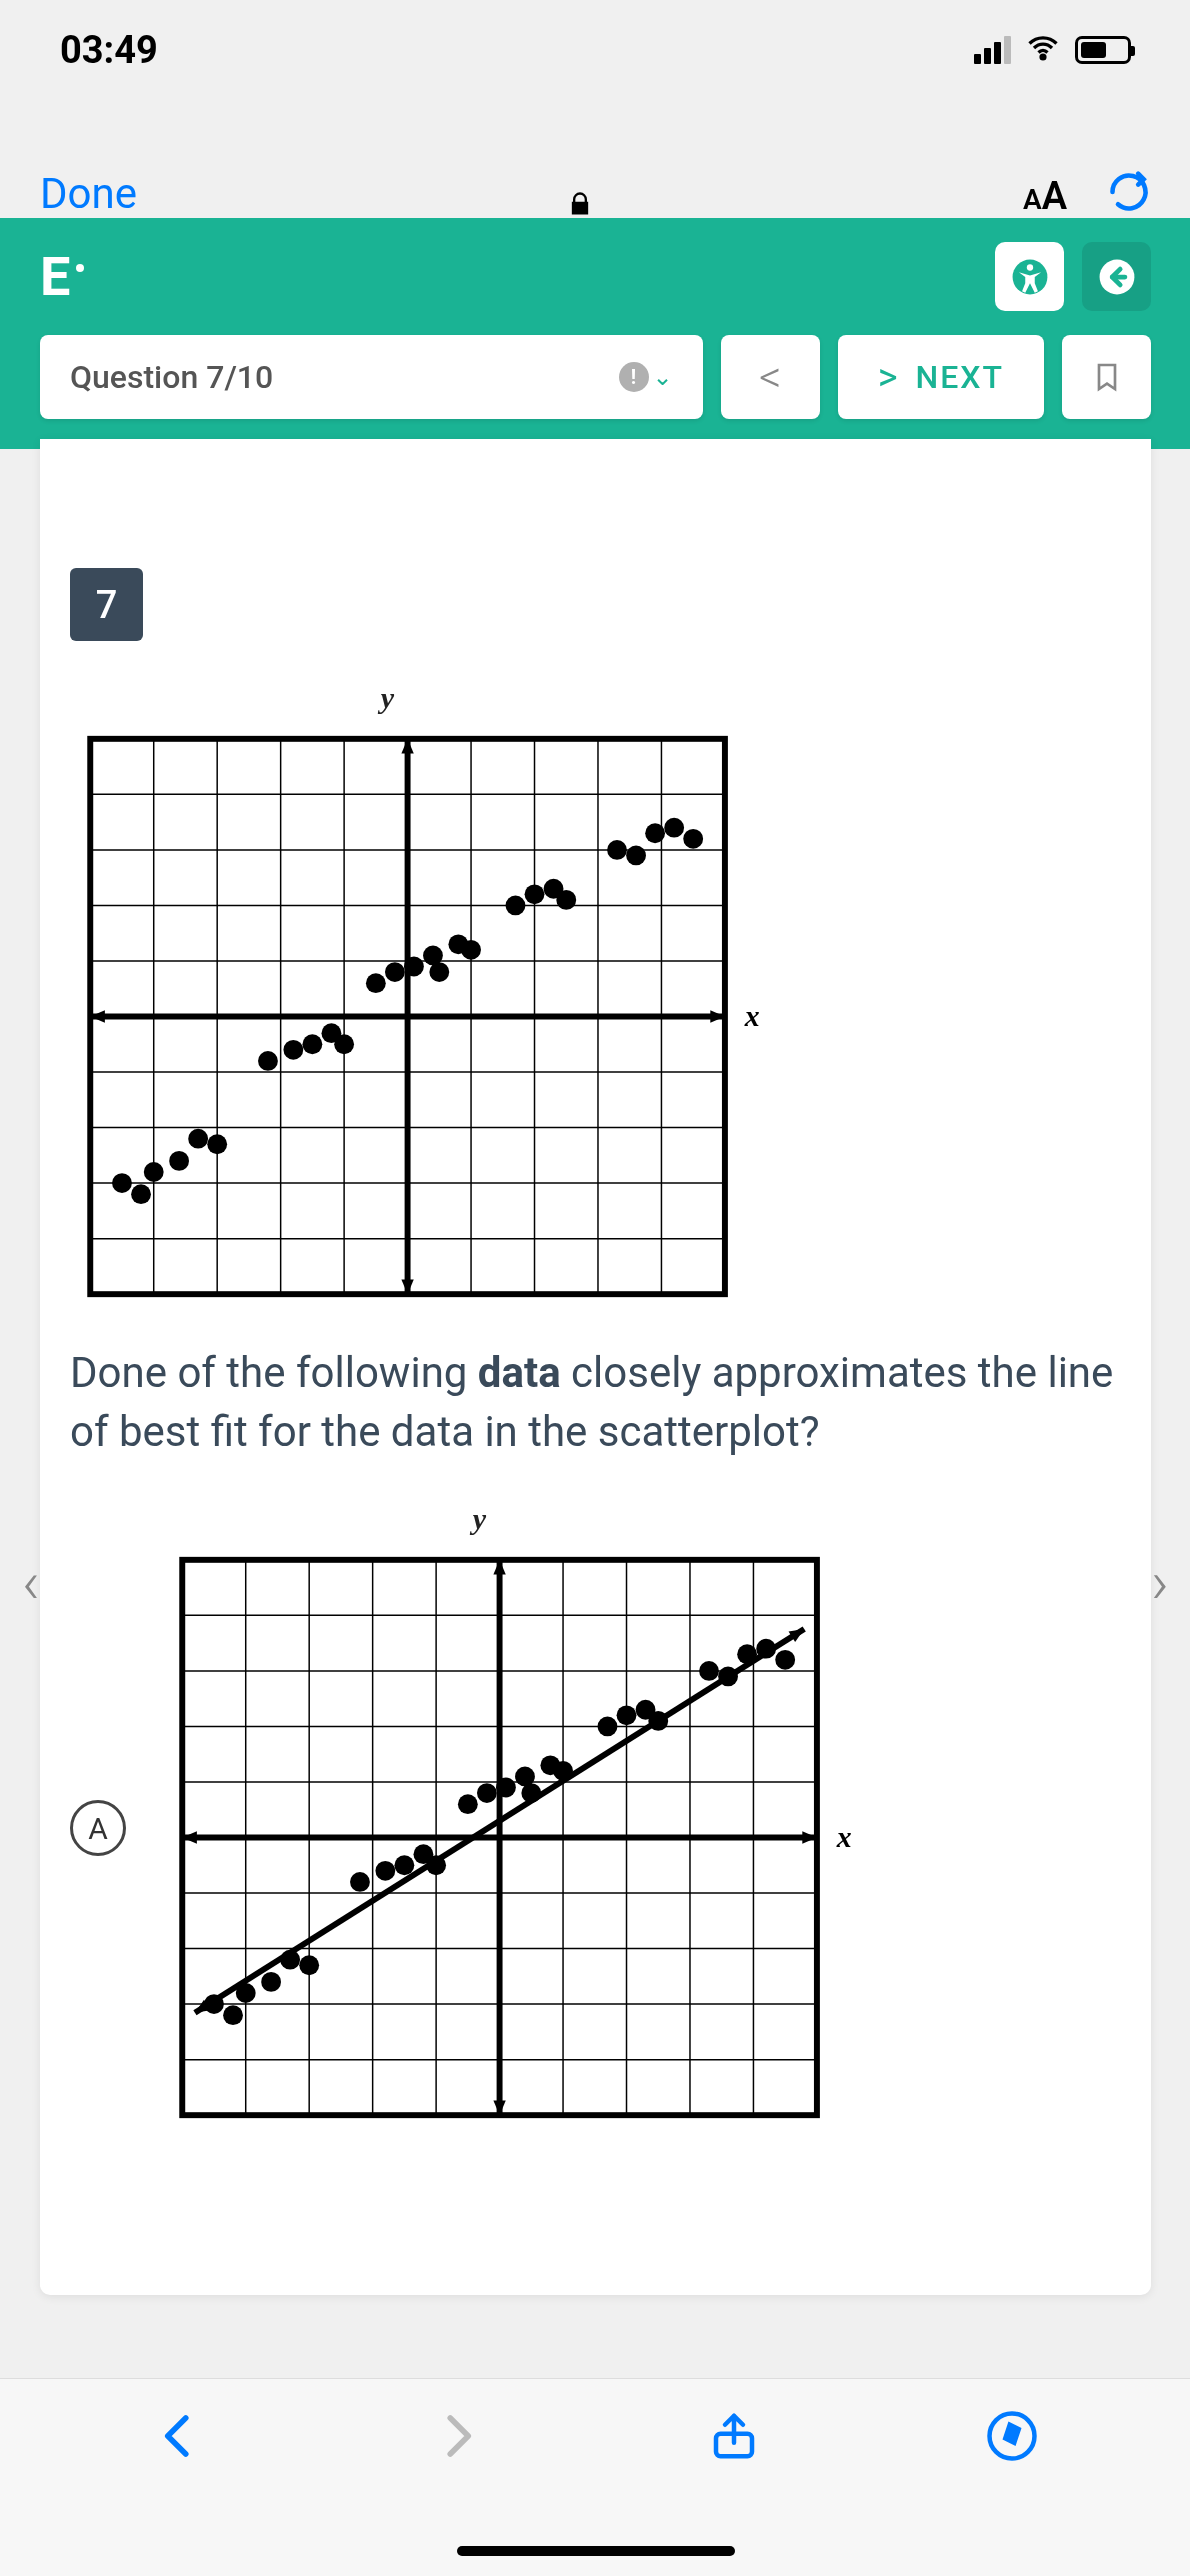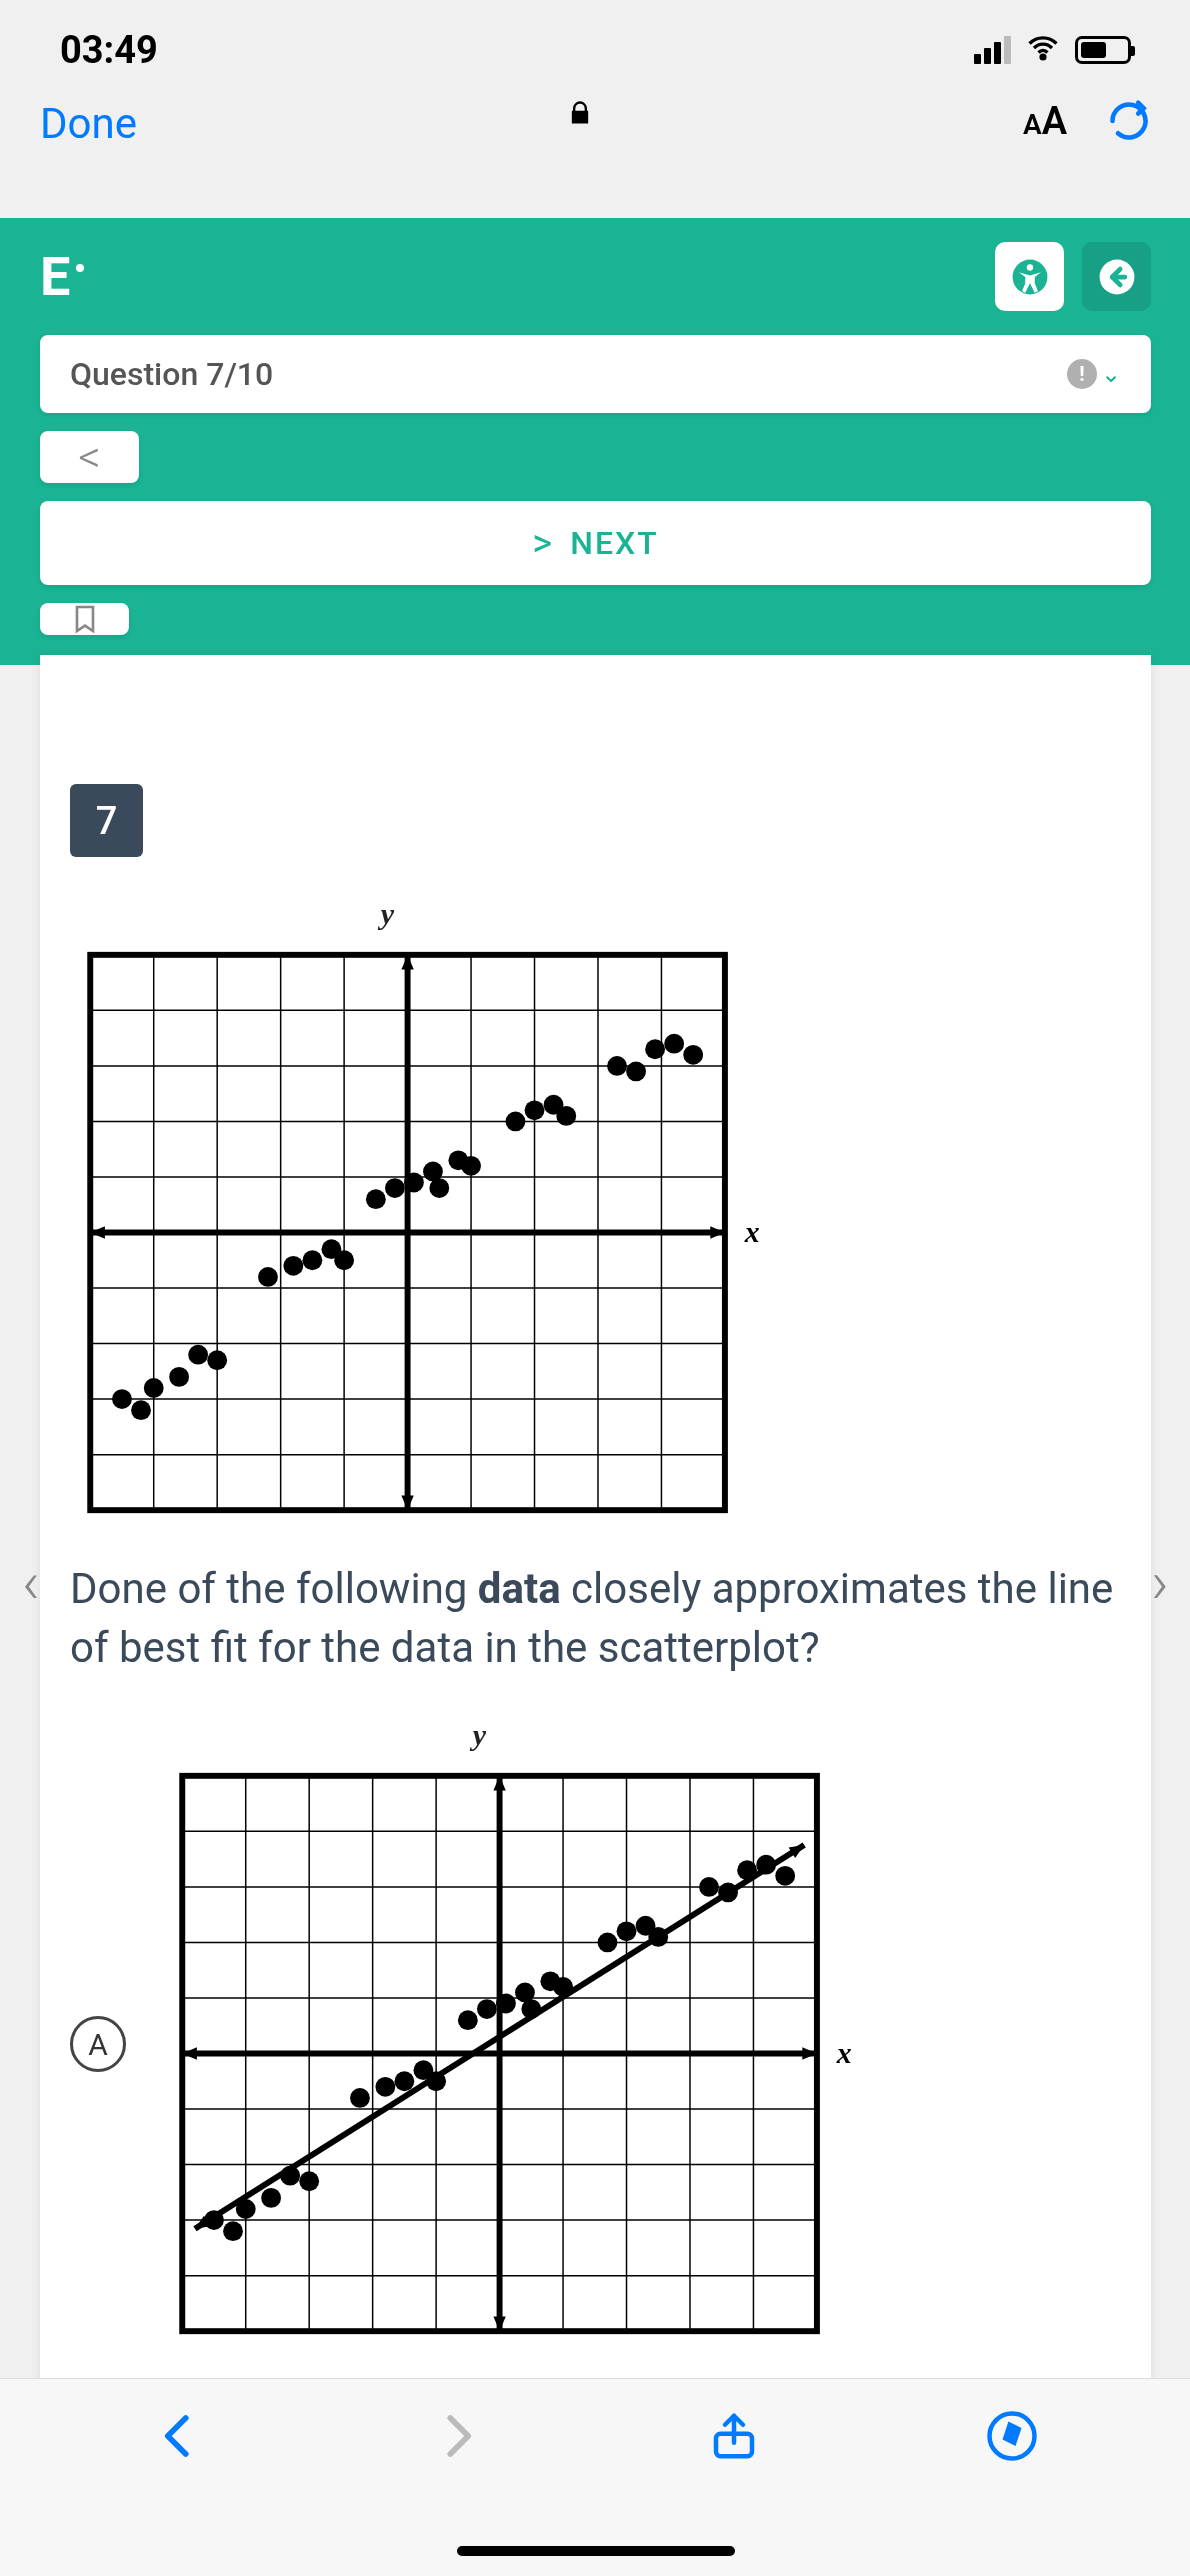--- a/index.html
+++ b/index.html
@@ -23,39 +23,39 @@
   .status-icons { display: flex; align-items: center; gap: 14px; }
   .signal-bars { display: flex; align-items: flex-end; gap: 3px; }
   .signal-bars span { width: 7px; background: #000; border-radius: 1px; }
   .signal-bars span:nth-child(1){height:10px;} .signal-bars span:nth-child(2){height:16px;}
   .signal-bars span:nth-child(3){height:22px;} .signal-bars span:nth-child(4){height:28px; background:#bbb;}
   .wifi-icon svg { width: 36px; height: 36px; }
   .battery { width: 56px; height: 28px; border: 3px solid #000; border-radius: 7px; position: relative; }
   .battery::after { content:""; position:absolute; right:-7px; top:7px; width:4px; height:10px; background:#000; border-radius:0 2px 2px 0;}
   .battery-fill { position:absolute; left:3px; top:3px; bottom:3px; width:50%; background:#000; border-radius:3px;}
   .browser-bar {
-    height: 119px; display:flex; align-items:flex-start; padding: 0 40px; gap: 40px; background:#f0f0f0;
+    height: 119px; display:flex; align-items:flex-end; padding: 0 40px; gap: 40px; background:#f0f0f0;
   }
   .done-btn { color:#007aff; font-size:42px; font-weight:400; }
   .url-wrap { flex:1; display:flex; align-items:center; justify-content:center; gap:12px; }
   .url-text { font-size:42px; font-weight:700; color:#000; }
   .aa-btn { color:#000000; font-size:38px; font-weight:600; }
   .aa-btn .small-a { font-size:28px; }
   .reload-btn svg { width:44px; height:44px; stroke:#007aff; }
   .app-header {
     background:#1ab394; height:117px; display:flex; align-items:center; justify-content:space-between; padding:0 40px;
   }
   .app-logo { color:#fff; font-size:54px; font-weight:700; display:flex; align-items:center; gap:6px;}
   .app-logo .dot { width:8px; height:8px; background:#fff; border-radius:50%; display:inline-block; margin-top:-18px;}
   .hdr-right { display:flex; gap:18px; }
   .hdr-btn { width:69px; height:69px; background:#fff; border-radius:10px; display:flex; align-items:center; justify-content:center;}
   .hdr-btn.green-btn { background:#17a085; }
   .hdr-btn svg { width:38px; height:38px; }
   .nav-row {
-    background:#1ab394; padding: 0 40px 30px 40px; display:flex; gap:18px; align-items:stretch;flex-direction:column;
+    background:#1ab394; padding: 0 40px 30px 40px; display:flex; gap:18px; align-items:stretch;
   }
   .nav-pill {
     background:#fff; border-radius:8px; display:flex; align-items:center; justify-content:center;
     font-size:32px; box-shadow: 0 2px 4px rgba(0,0,0,0.1);
   }
   .q-pill { flex:1; padding: 20px 30px; justify-content:space-between; color:#555;}
   .q-pill .q-label { font-weight:500; }
   .q-badge { display:flex; align-items:center; gap:4px; }
   .q-badge .bang { width:30px; height:30px; background:#b0b0b0; border-radius:50%; color:#fff; display:flex; align-items:center; justify-content:center; font-size:20px; font-weight:700;}
   .q-badge .chev { color:#1ab394; font-size:24px; }

